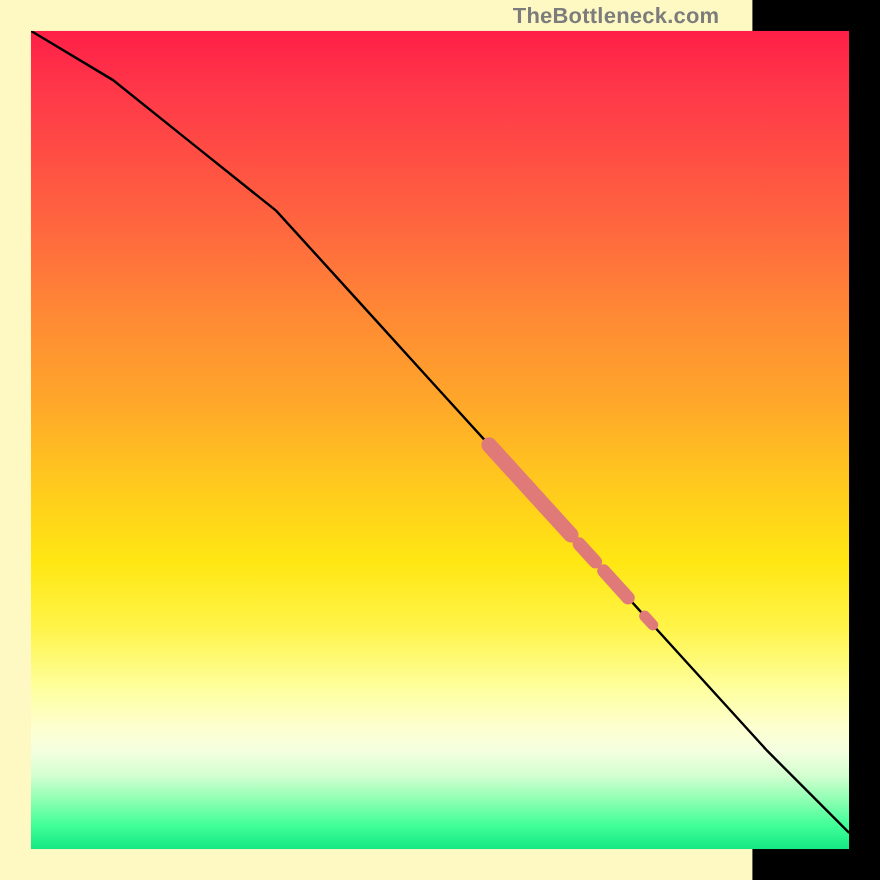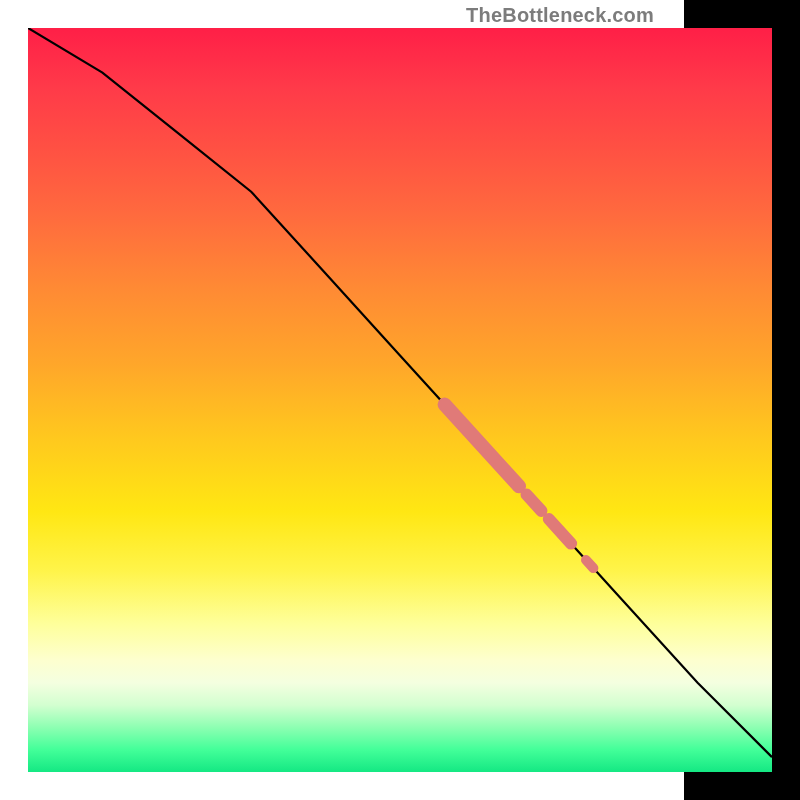--- a/index.html
+++ b/index.html
@@ -10,21 +10,21 @@
     background: #000;
     overflow: hidden;
     font-family: Arial, Helvetica, sans-serif;
   }
   .frame {
     position: absolute;
     top: 0;
     left: 0;
     width: 684px;
     height: 800px;
-    background: #ffffff;
+    background: #fef9c3;
   }
   .plot {
     position: absolute;
     top: 28px;
     left: 28px;
     width: 744px;
     height: 744px;
     overflow: hidden;
   }
   .gradient {

